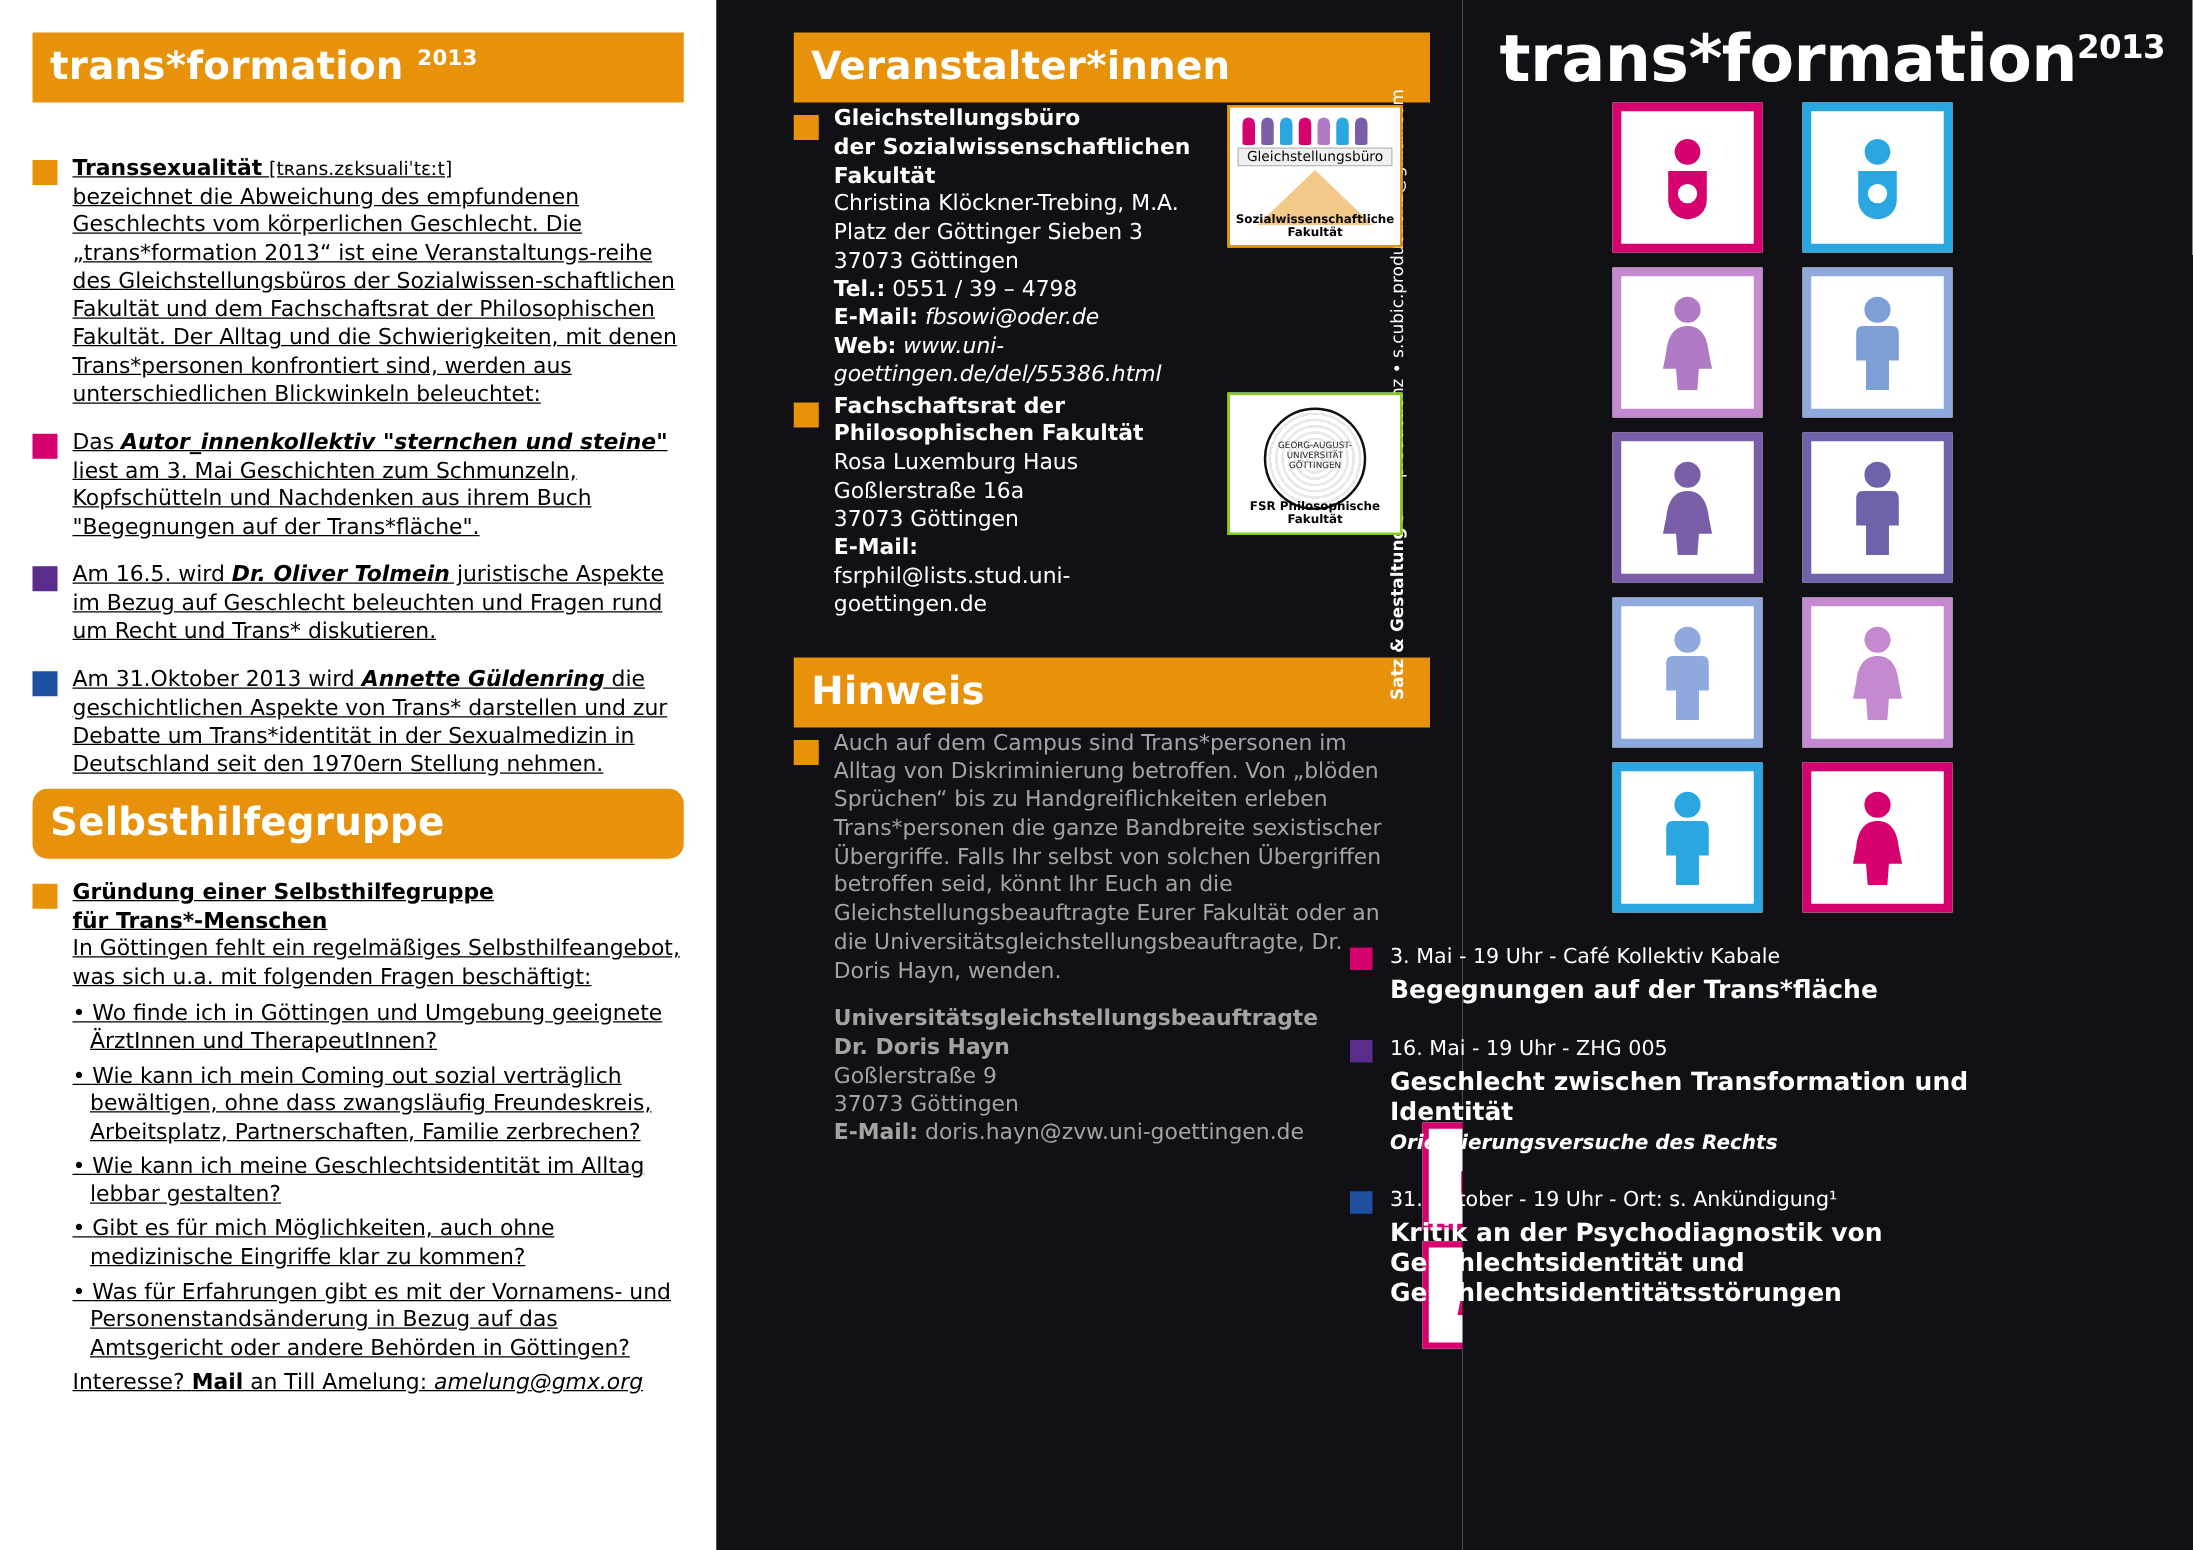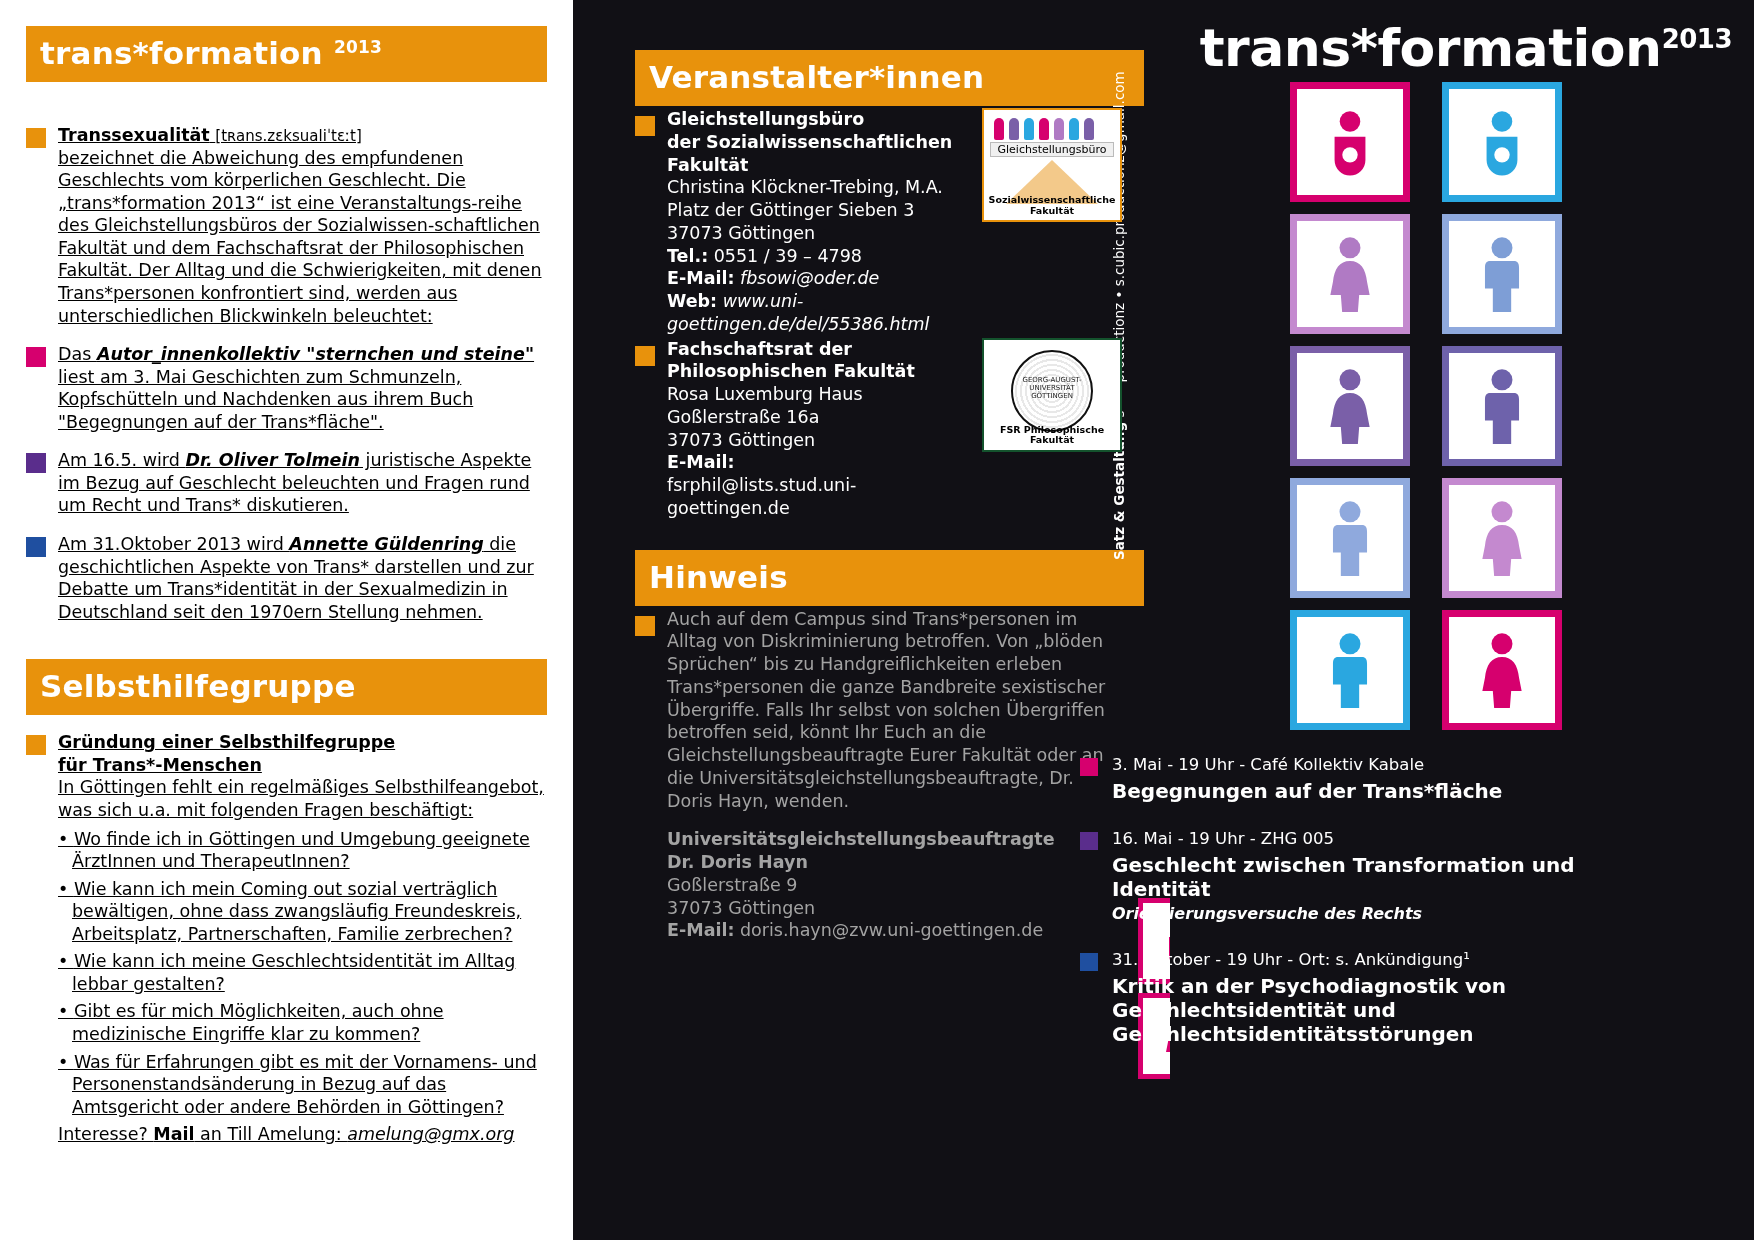--- a/index.html
+++ b/index.html
@@ -50,21 +50,21 @@
   .mid-inner{margin-left:62px;}
   .mid-head{margin-left:62px;margin-right:26px;}
   .org{display:flex;margin-top:2px;}
   .org .txt{color:#a3a3a3;font-size:17.5px;line-height:1.3;}
   .org-cols{display:flex;justify-content:space-between;width:100%;}
   .logo-box{
     background:#ffffff;border:2px solid #e8920c;
     width:136px;height:110px;flex:0 0 136px;margin-left:14px;
     position:relative;overflow:hidden;
   }
-  .logo-box2{border:2px solid #14532d;}
+  .logo-box2{border:2px solid #84cc16;}
   .logo-cap{
     position:absolute;left:0;right:0;bottom:4px;text-align:center;
     font-size:9.5px;color:#000;font-weight:bold;line-height:1.1;
   }
   .logo-title{
     position:absolute;left:6px;right:6px;top:32px;text-align:center;
     font-size:11px;color:#000;background:#f0f0f0;border:1px solid #bbb;
   }
   .tri{
     position:absolute;left:50%;top:50px;width:0;height:0;transform:translateX(-50%);
@@ -158,21 +158,21 @@
       </div>
 
       <div class="block">
         <div class="bullet b-blue"></div>
         <div class="txt">
           <span>Am 31.Oktober 2013 wird </span><b><i>Annette Güldenring</i></b><span> die geschichtlichen Aspekte von Trans* darstellen und zur Debatte um Trans*identität in der Sexualmedizin in Deutschland seit den 1970ern Stellung nehmen.</span>
         </div>
       </div>
     </div>
 
-    <div class="barhead" style="margin:36px 26px 0 26px;padding-left:14px;">
+    <div class="barhead" style="margin:8px 26px 0 26px;padding-left:14px;border-radius:12px;">
       <span>Selbsthilfegruppe</span>
     </div>
 
     <div class="left-body">
       <div class="block">
         <div class="bullet b-orange"></div>
         <div class="txt">
           <b>Gründung einer Selbsthilfegruppe</b><br>
           <b>für Trans*-Menschen</b><br>
           <span>In Göttingen fehlt ein regelmäßiges Selbsthilfeangebot, was sich u.a. mit folgenden Fragen beschäftigt:</span>
@@ -191,21 +191,21 @@
     </div>
   </div>
 
   <div class="panel-mid">
 
     <div class="credit">
       <b>Satz &amp; Gestaltung</b><span> s</span><sup>cubic</sup><span> productionz • s.cubic.productionz@gmail.com</span>
     </div>
 
     <div class="mid-head" style="padding-top:26px;">
-      <div class="barhead" style="padding-left:14px;margin-top:24px;">
+      <div class="barhead" style="padding-left:14px;">
         <span>Veranstalter*innen</span>
       </div>
     </div>
 
     <div class="mid-body">
       <div class="mid-inner" style="margin-right:26px;">
         <div class="org">
           <div class="bullet b-orange" style="margin-top:8px;"></div>
           <div class="org-cols">
             <div class="txt" style="color:#fff;">

